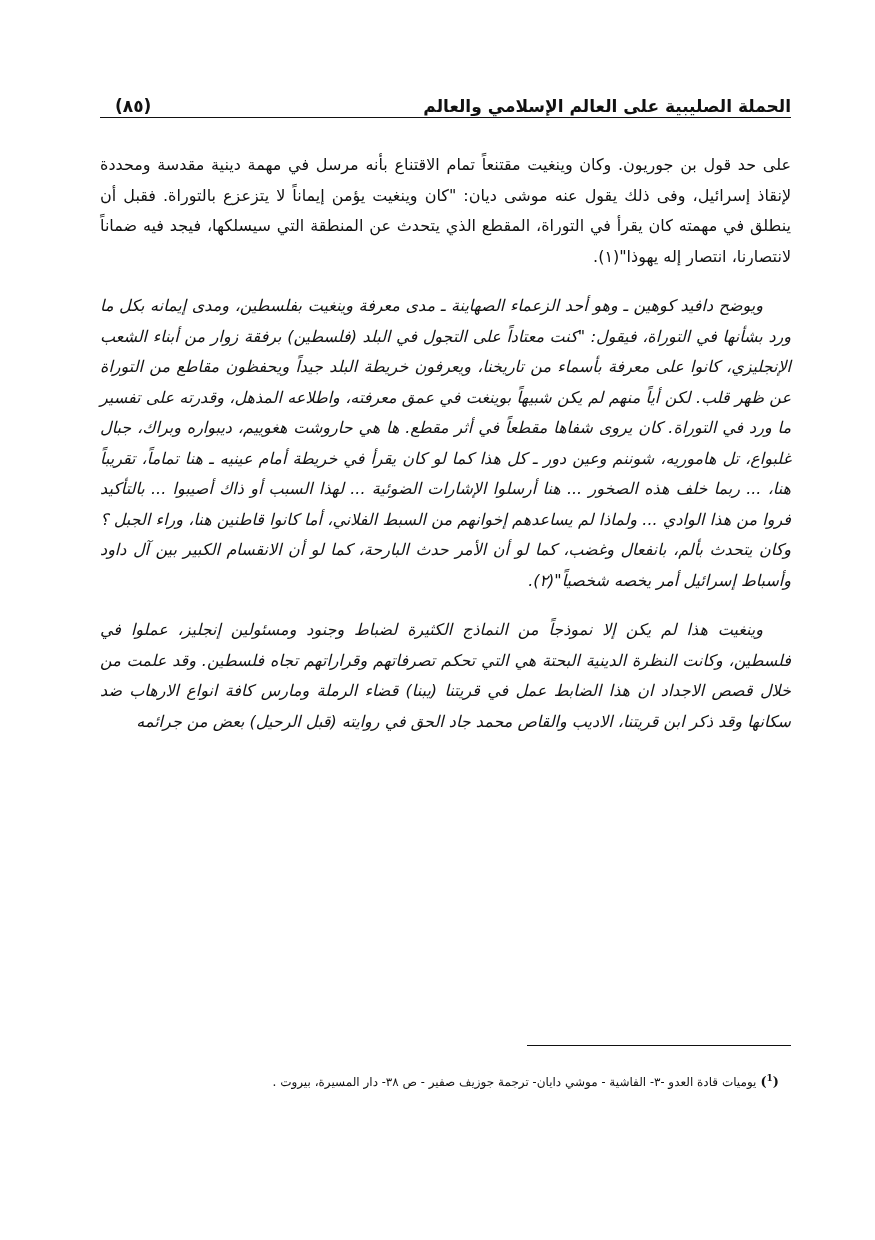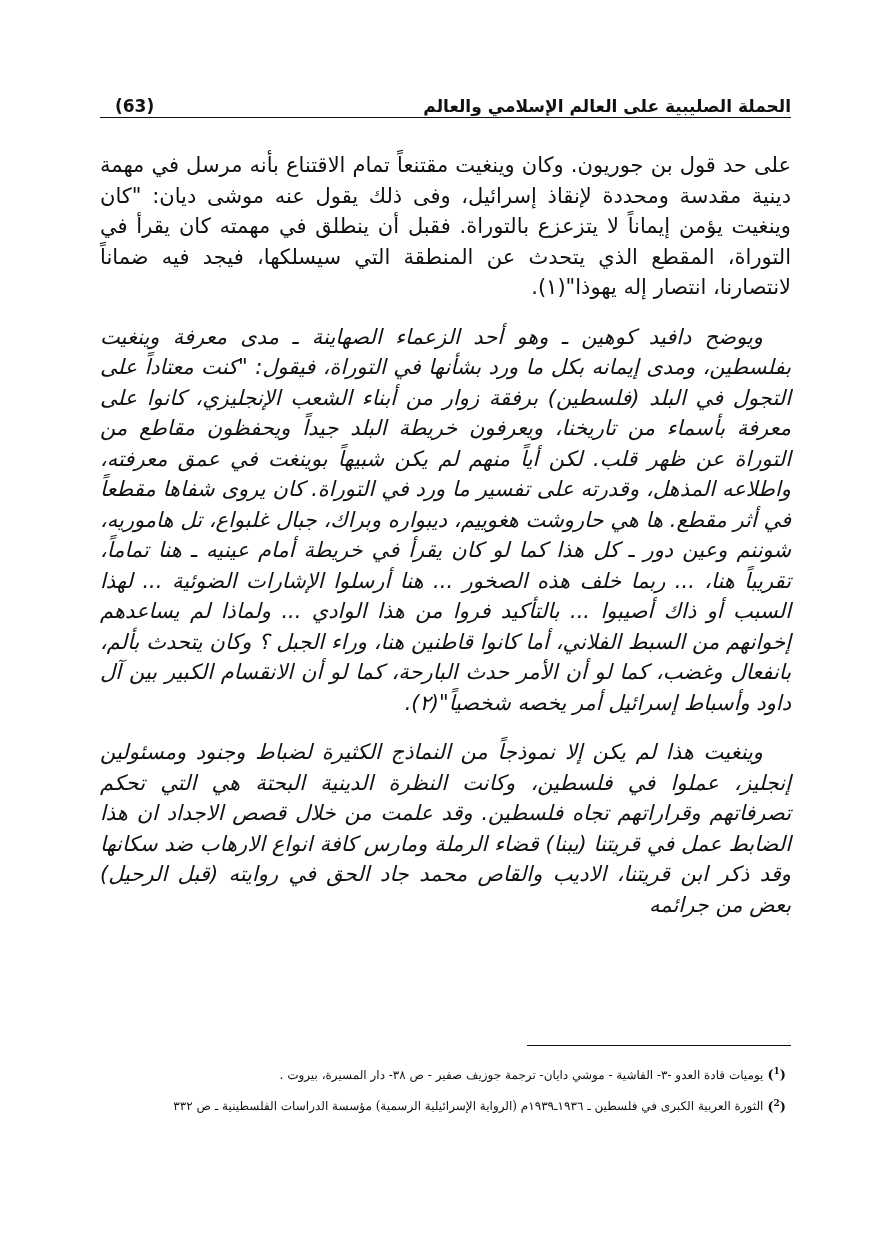--- a/index.html
+++ b/index.html
@@ -48,21 +48,21 @@
       left: -13px;
       right: 0;
       height: 0;
       border-top: 1.5px solid #111;
     }
     .body-text {
       position: absolute;
       top: 150px;
       left: -13px;
       right: 0;
-      font-size: 21px;
+      font-size: 16px;
       line-height: 30.5px;
       text-align: justify;
       text-align-last: right;
     }
     .body-text p {
       margin: 0 0 19px 0;
     }
     .body-text p.indent {
       text-indent: 28px;
       font-style: italic;
@@ -79,52 +79,49 @@
       top: 1055px;
       left: -13px;
       right: 0;
       font-family: "DejaVu Serif", "Liberation Serif", serif;
       font-size: 12px;
       line-height: 22px;
       text-align: justify;
       text-align-last: right;
     }
     .footnote {
-      margin: 5px;
+      margin: 12px;
     }
     .fn-mark {
       font-weight: bold;
       font-size: 13px;
       margin-left: 4px;
     }
     .fn-mark sup {
       font-size: 9px;
     }
   </style>
 </head>
 <body>
 
 <div class="page">
 
   <div class="header">
     <span class="header-title">الحملة الصليبية على العالم الإسلامي والعالم</span>
-    <span class="page-number">(63)</span>
+    <span class="page-number">(٨٥)</span>
   </div>
   <div class="header-rule"></div>
 
   <div class="body-text">
     <p>على حد قول بن جوريون. وكان وينغيت مقتنعاً تمام الاقتناع بأنه مرسل في مهمة دينية مقدسة ومحددة لإنقاذ إسرائيل، وفى ذلك يقول عنه موشى ديان: "كان وينغيت يؤمن إيماناً لا يتزعزع بالتوراة. فقبل أن ينطلق في مهمته كان يقرأ في التوراة، المقطع الذي يتحدث عن المنطقة التي سيسلكها، فيجد فيه ضماناً لانتصارنا، انتصار إله يهوذا"(١).</p>
     <p class="indent">ويوضح دافيد كوهين ـ وهو أحد الزعماء الصهاينة ـ مدى معرفة وينغيت بفلسطين، ومدى إيمانه بكل ما ورد بشأنها في التوراة، فيقول: "كنت معتاداً على التجول في البلد (فلسطين) برفقة زوار من أبناء الشعب الإنجليزي، كانوا على معرفة بأسماء من تاريخنا، ويعرفون خريطة البلد جيداً ويحفظون مقاطع من التوراة عن ظهر قلب. لكن أياً منهم لم يكن شبيهاً بوينغت في عمق معرفته، واطلاعه المذهل، وقدرته على تفسير ما ورد في التوراة. كان يروى شفاها مقطعاً في أثر مقطع. ها هي حاروشت هغوييم، ديبواره وبراك، جبال غلبواع، تل هاموريه، شوننم وعين دور ـ كل هذا كما لو كان يقرأ في خريطة أمام عينيه ـ هنا تماماً، تقريباً هنا، ... ربما خلف هذه الصخور ... هنا أرسلوا الإشارات الضوئية ... لهذا السبب أو ذاك أصيبوا ... بالتأكيد فروا من هذا الوادي ...  ولماذا لم يساعدهم إخوانهم من السبط الفلاني، أما كانوا قاطنين هنا، وراء الجبل ؟ وكان يتحدث بألم، بانفعال وغضب، كما لو أن الأمر حدث البارحة، كما لو أن الانقسام الكبير بين آل داود وأسباط إسرائيل أمر يخصه شخصياً"(٢).</p>
     <p class="indent">وينغيت هذا لم يكن إلا نموذجاً من النماذج الكثيرة لضباط وجنود ومسئولين إنجليز، عملوا في فلسطين، وكانت النظرة الدينية البحتة هي التي تحكم تصرفاتهم وقراراتهم تجاه فلسطين. وقد علمت من خلال قصص الاجداد ان هذا الضابط عمل في قريتنا (يبنا) قضاء الرملة ومارس كافة انواع الارهاب ضد سكانها وقد ذكر ابن قريتنا، الاديب والقاص محمد جاد الحق في روايته (قبل الرحيل) بعض من جرائمه</p>
   </div>
 
   <div class="footnote-rule"></div>
 
   <div class="footnotes">
     <p class="footnote">
       <span class="fn-mark">(<sup>1</sup>)</span><span>يوميات قادة العدو -٣- الفاشية - موشي دايان- ترجمة جوزيف صفير - ص ٣٨- دار المسيرة، بيروت .</span>
     </p>
-    <p class="footnote">
-      <span class="fn-mark">(<sup>2</sup>)</span><span>الثورة العربية الكبرى في فلسطين ـ ١٩٣٦ـ١٩٣٩م (الرواية الإسرائيلية الرسمية) مؤسسة الدراسات الفلسطينية ـ ص ٣٣٢</span>
-    </p>
   </div>
 
 </div>
 
 </body></html>

